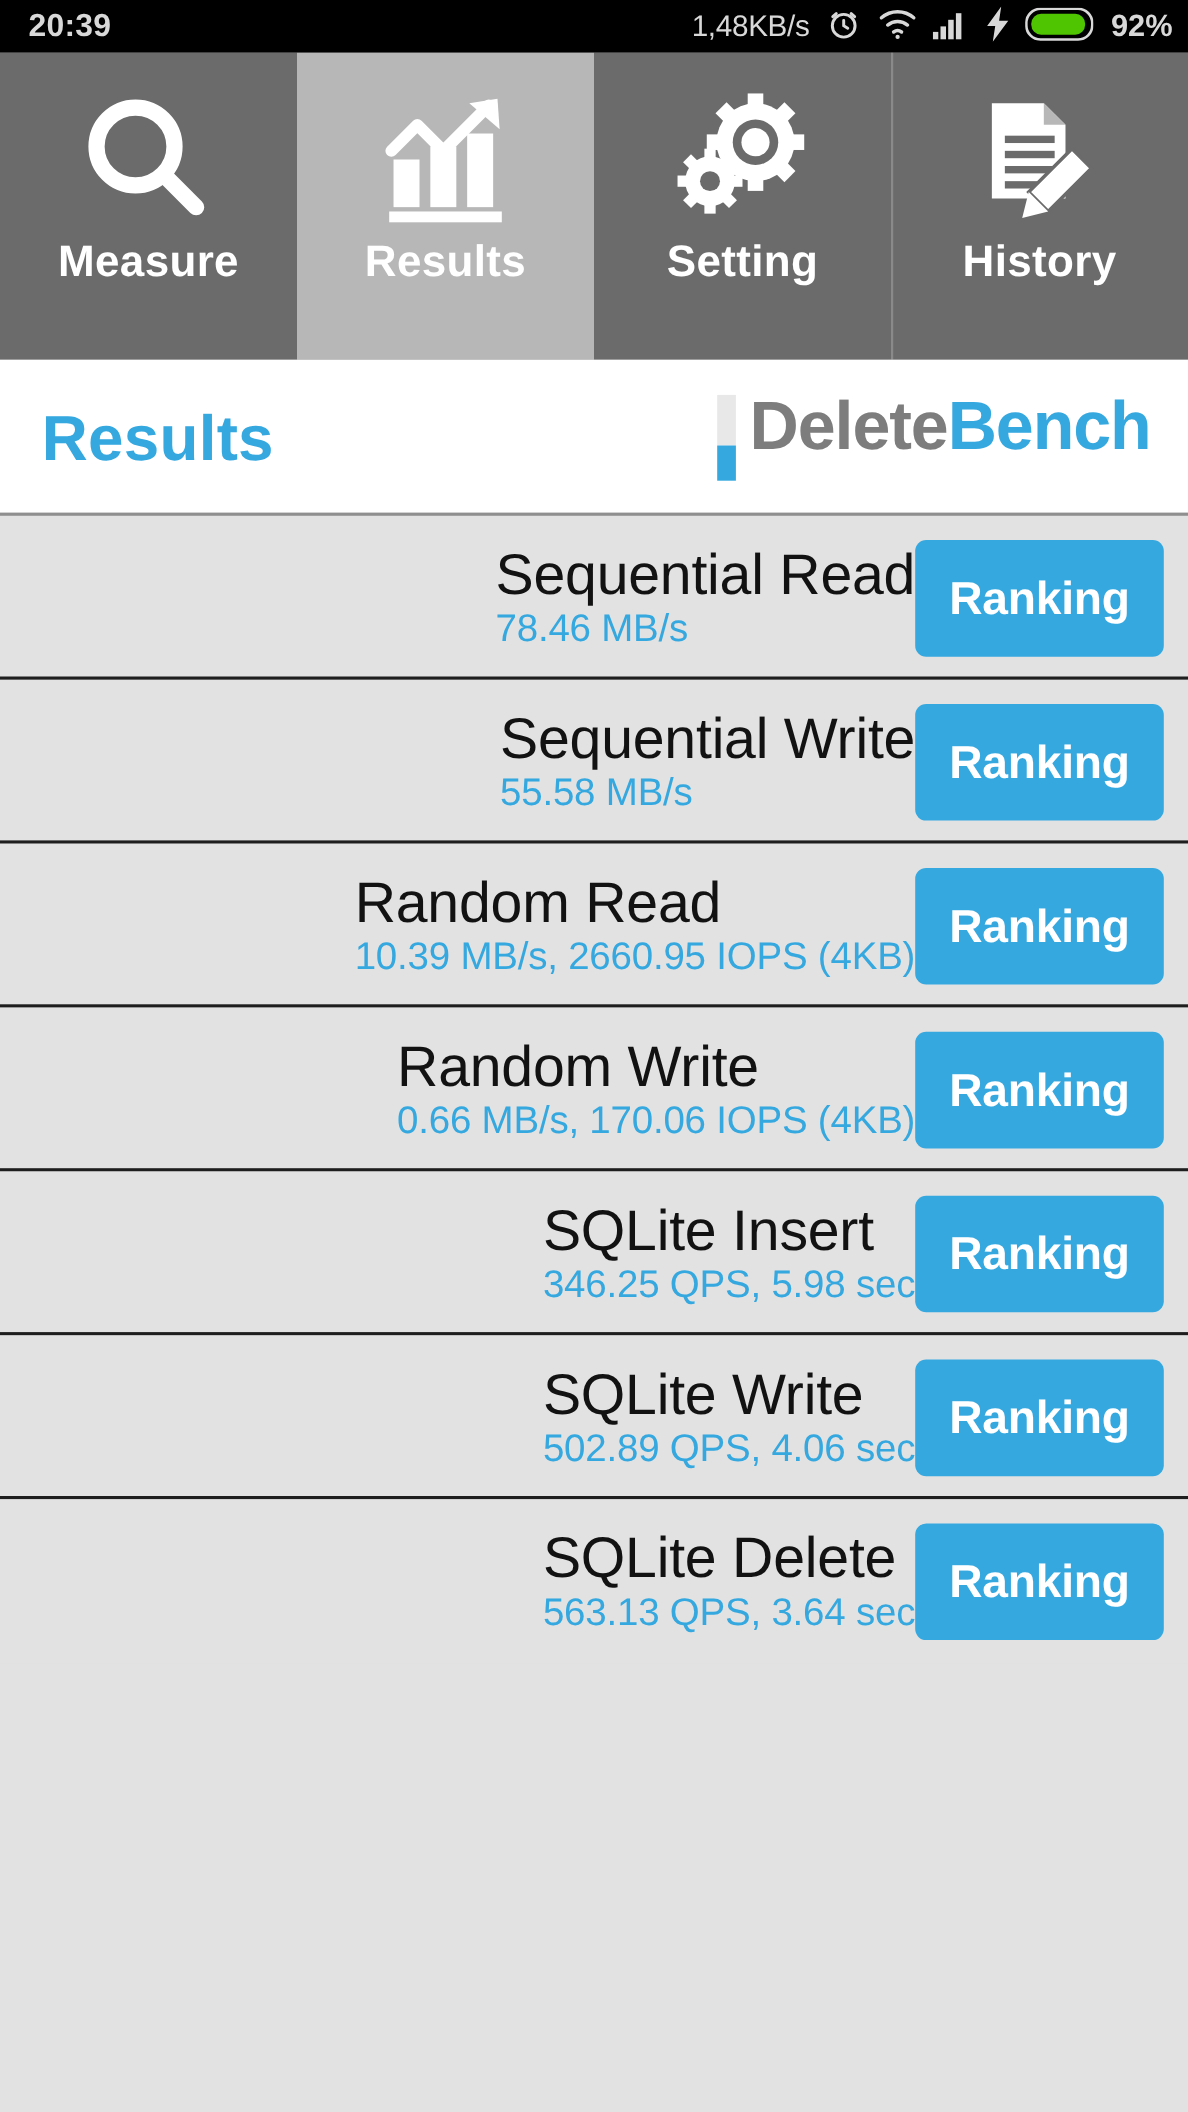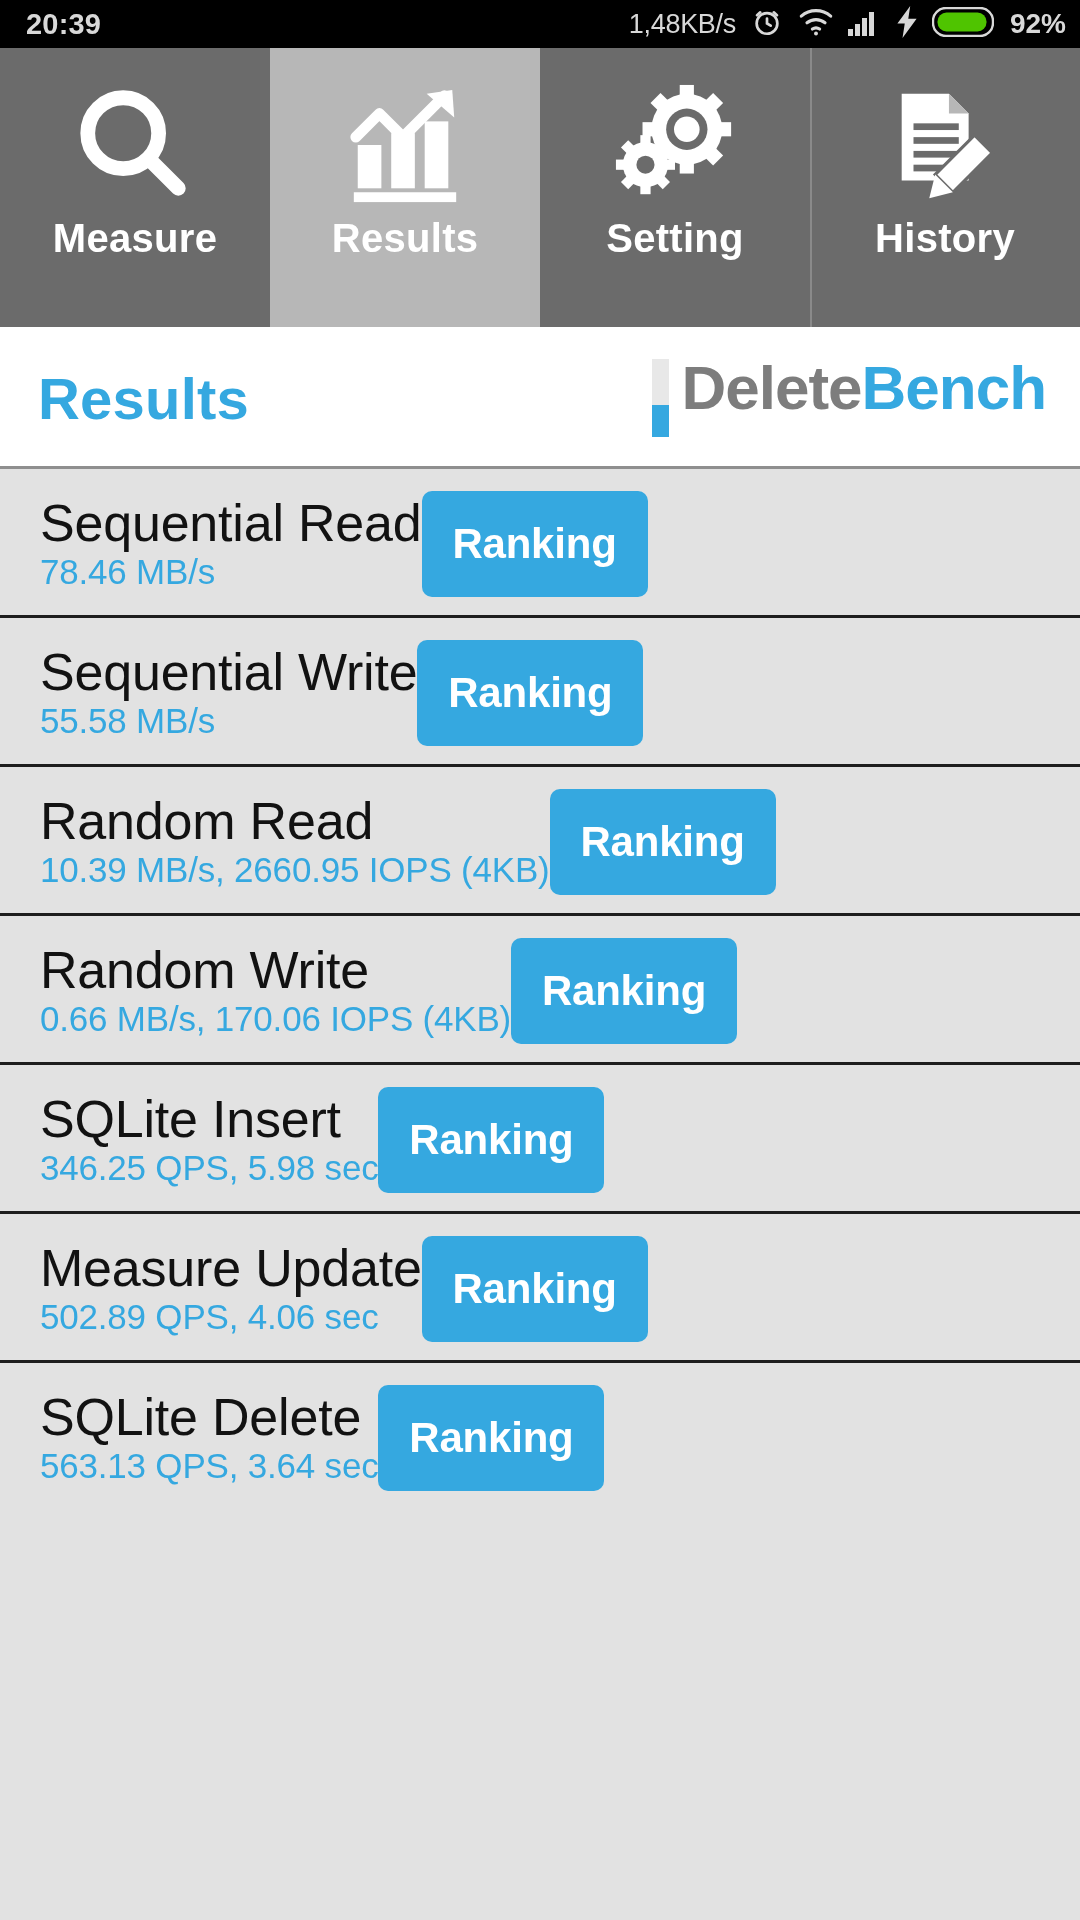--- a/index.html
+++ b/index.html
@@ -59,22 +59,22 @@
   .logo-text{ display:flex; flex-direction:column; align-items:flex-end; }
   .logo-word{ font-size:62px; font-weight:bold; line-height:.95; letter-spacing:-1px; }
   .logo-andro{ color:#7d7d7d; }
   .logo-bench{ color:#35a8e0; }
   .logo-sub{ font-size:26px; color:#5a5a5a; margin-top:4px; letter-spacing:.1px; }
 
   
   .list{ background:#e2e2e2; }
   .row{
     height:149px; position:relative;
-    display:flex; align-items:center; justify-content:flex-start;
-    padding:0 7px 0 40px;
+    display:flex; align-items:center; justify-content:flex-end;
+    padding:0 22px 0 40px;
     background:#e2e2e2;
   }
   .row::after{
     content:""; position:absolute; left:0; right:0; bottom:0; height:3px; background:#1e1e1e;
   }
   .row.last::after{ display:none; }
   .row-text{ display:flex; flex-direction:column; justify-content:center; gap:4px; }
   .row-title{ font-size:52px; color:#121212; line-height:1.02; letter-spacing:-.2px; }
   .row-value{ font-size:35px; color:#35a8e0; line-height:1.05; letter-spacing:-.2px; }
   .rank-btn{
@@ -274,21 +274,21 @@
     <div class="row">
       <div class="row-text">
         <div class="row-title">SQLite Insert</div>
         <div class="row-value">346.25 QPS, 5.98 sec</div>
       </div>
       <button class="rank-btn">Ranking</button>
     </div>
 
     <div class="row">
       <div class="row-text">
-        <div class="row-title">Measure Update</div>
+        <div class="row-title">SQLite Write</div>
         <div class="row-value">502.89 QPS, 4.06 sec</div>
       </div>
       <button class="rank-btn">Ranking</button>
     </div>
 
     <div class="row last">
       <div class="row-text">
         <div class="row-title">SQLite Delete</div>
         <div class="row-value">563.13 QPS, 3.64 sec</div>
       </div>

